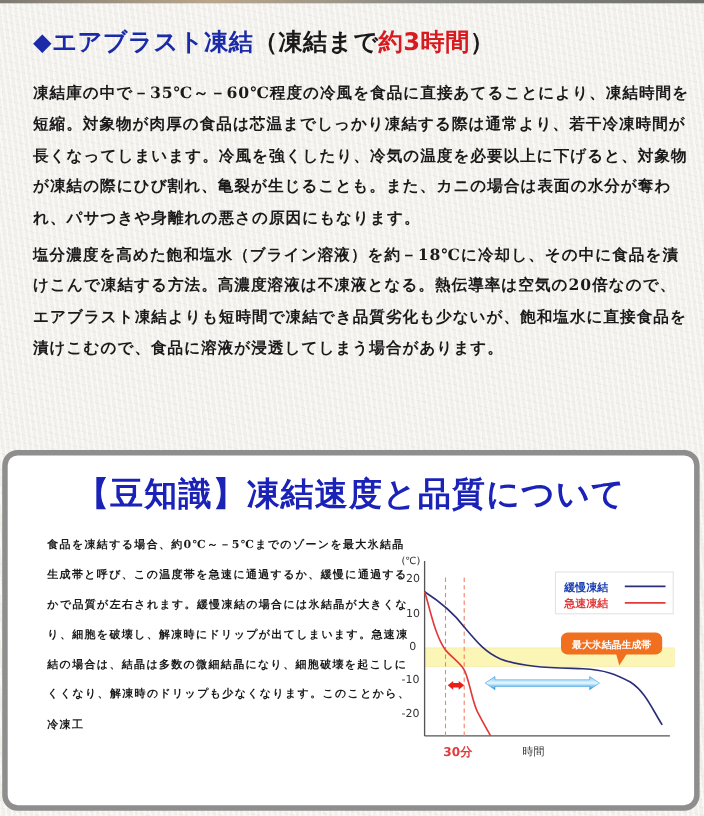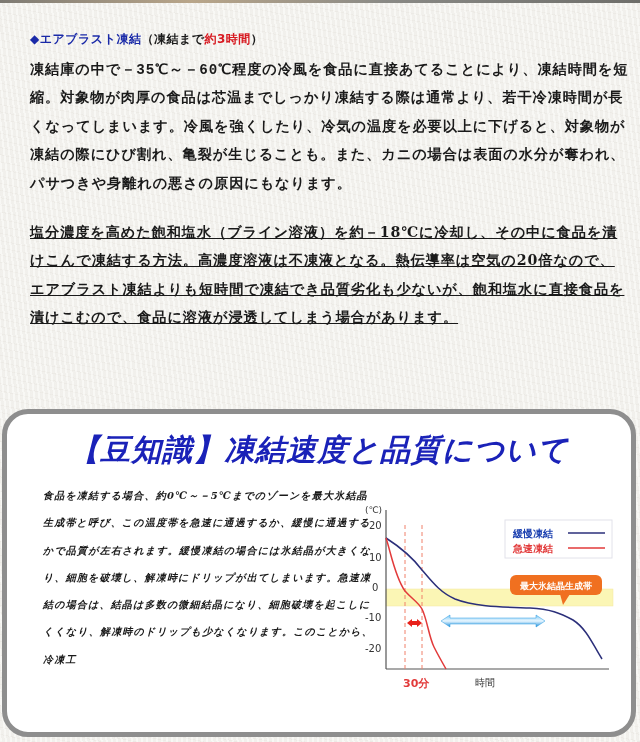--- a/index.html
+++ b/index.html
@@ -4,31 +4,31 @@
 <style>
   html,body{margin:0;padding:0;}
   body{width:640px;height:742px;position:relative;overflow:hidden;
     background:#f3f1ec;
     background-image:
       repeating-linear-gradient(83deg, rgba(255,255,255,0.35) 0 2px, rgba(0,0,0,0.015) 2px 5px),
       repeating-linear-gradient(12deg, rgba(0,0,0,0.012) 0 1px, rgba(255,255,255,0.2) 1px 7px);
     font-family:"DejaVu Serif","Liberation Serif",serif;color:#1a1a1a;}
   .topstrip{position:absolute;left:0;top:0;width:640px;height:3px;background:linear-gradient(90deg,#7d7a73,#b9a68a 30%,#8a8a86 60%,#6e6e6a);}
   .section{position:absolute;left:30px;width:600px;}
-  .sec-title{font-family:"DejaVu Sans","Liberation Sans",sans-serif;font-weight:bold;font-size:12px;letter-spacing:0.5px;line-height:24px;white-space:nowrap;}
+  .sec-title{font-family:"DejaVu Sans","Liberation Sans",sans-serif;font-weight:bold;font-size:22px;letter-spacing:0.5px;line-height:24px;white-space:nowrap;}
   .sec-title .blue{color:#1a2aa8;}
   .sec-title .black{color:#1a1a1a;}
   .sec-title .red{color:#d71920;}
   .para{font-size:14.2px;line-height:28.4px;letter-spacing:0.9px;margin:0;font-weight:bold;}
   .para.note{color:#d42a20;}
   #s1{top:27px;}
-  #s1 .para-wrap{margin-top:5px;font-family:Liberation Mono, monospace;}
+  #s1 .para-wrap{margin-top:20px;}
   #s2{top:214px;}
-  #s2 .para-wrap{margin-top:4px;text-decoration:underline;}
-  .box{position:absolute;left:2px;top:409px;width:624px;height:318px;border:5px solid #8e8e8e;border-radius:26px;background:#ffffff;font-style:italic;}
+  #s2 .para-wrap{margin-top:4px;}
+  .box{position:absolute;left:2px;top:409px;width:624px;height:318px;border:5px solid #8e8e8e;border-radius:14px;background:#ffffff;}
   .box-title{position:absolute;left:0;top:18px;width:100%;text-align:center;font-family:"DejaVu Sans","Liberation Sans",sans-serif;font-weight:bold;font-size:30px;color:#1a22b8;letter-spacing:1px;line-height:36px;}
   .box-text{position:absolute;left:36px;top:68px;width:330px;font-size:10px;line-height:27.3px;letter-spacing:1.2px;font-weight:bold;margin:0;}
   .box-last{position:absolute;left:24px;top:286px;width:600px;font-size:11px;line-height:27px;letter-spacing:1.2px;font-weight:bold;white-space:nowrap;margin-top:44px;}
   .chart{position:absolute;left:355px;top:495px;width:285px;height:205px;}
   .chart text{font-family:"DejaVu Sans","Liberation Sans",sans-serif;}
 </style>
 </head>
 <body>
 
 <div class="topstrip"></div>

